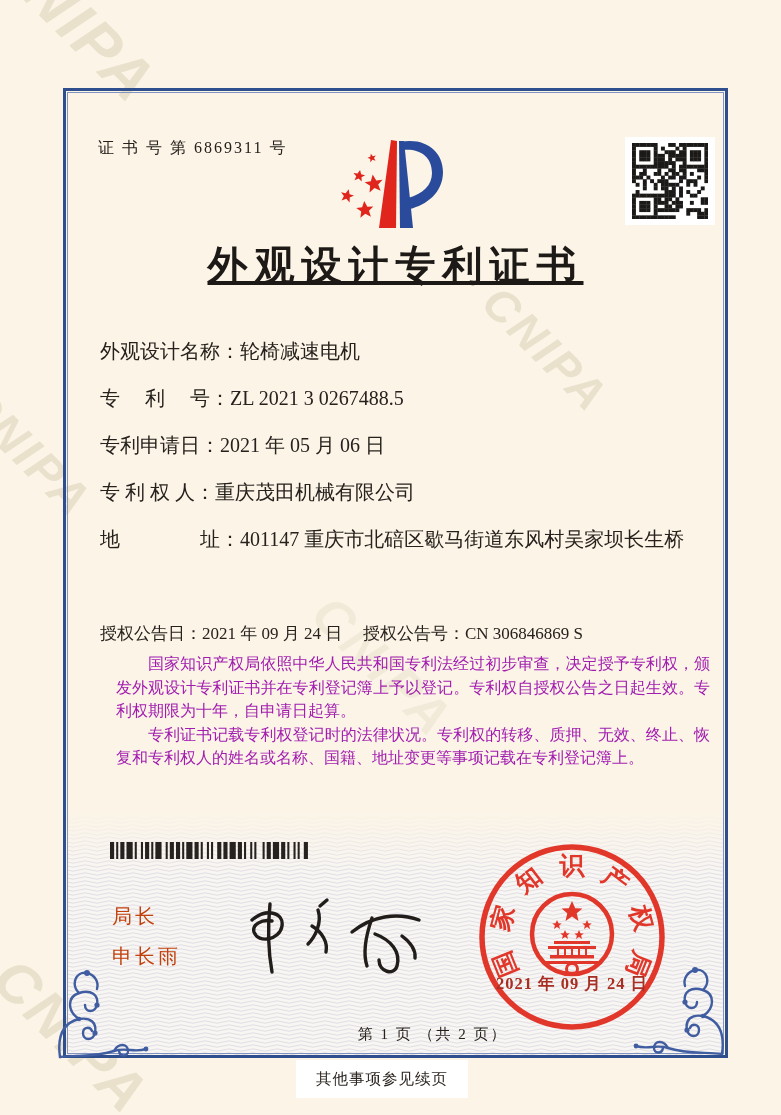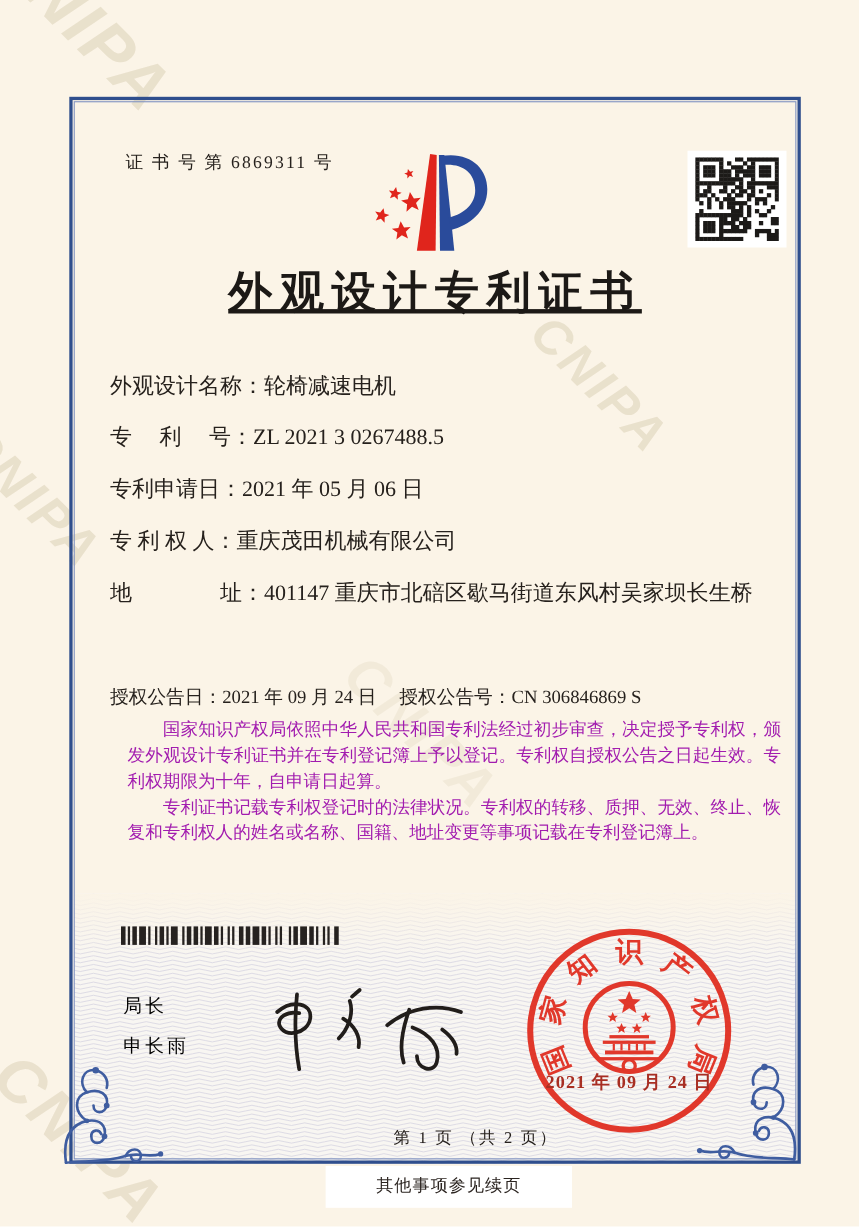--- a/index.html
+++ b/index.html
@@ -14,53 +14,53 @@
   .waves:after{content:"";position:absolute;left:0;top:0;width:100%;height:60px;
       background:linear-gradient(#fbf4e7,rgba(251,244,231,0));}
   
   .frame{position:absolute;left:63px;top:88px;width:659px;height:964px;
          border:3px solid #2f4e8d;z-index:3;pointer-events:none;}
   .frame-inner{position:absolute;inset:1px;border:1px solid #8193c1;}
   .orn{position:absolute;z-index:4;}
   .orn.bl{left:56px;top:960px;}
   .orn.br{left:626px;top:954px;transform:scaleX(-1);}
   
-  .cert-no{position:absolute;left:98px;top:138px;font-size:16px;letter-spacing:2px;z-index:5;margin-left:16px;}
+  .cert-no{position:absolute;left:98px;top:138px;font-size:16px;letter-spacing:2px;z-index:5;}
   .logo{position:absolute;left:330px;top:128px;z-index:5;}
   .qr-box{position:absolute;left:625px;top:137px;width:90px;height:88px;background:#ffffff;z-index:5;}
   .qr-box svg{position:absolute;left:7px;top:6px;}
   .title{position:absolute;left:63px;top:238px;width:665px;text-align:center;
          font-size:40px;font-weight:bold;letter-spacing:7px;color:#1c1916;z-index:5;text-decoration:underline;}
   
   .fields{position:absolute;left:100px;top:340px;width:620px;font-size:20px;z-index:5;}
   .frow{height:47px;line-height:22px;white-space:nowrap;}
   .grant-row{position:absolute;left:100px;top:623px;width:620px;font-size:17px;line-height:22px;z-index:5;white-space:nowrap;}
   .grant-right{position:absolute;left:263px;top:0;}
   
   .paras{position:absolute;left:116px;top:652px;width:594px;font-size:16px;line-height:23.5px;
          text-align:justify;color:#a21caf;z-index:5;}
   .paras p{margin:0;text-indent:2em;}
   
   .barcode{position:absolute;left:110px;top:842px;z-index:5;}
   
   .signer{position:absolute;left:112px;top:903px;z-index:5;
-          font-family:"Liberation Sans","DejaVu Sans",sans-serif;font-size:17px;letter-spacing:3px;color:#000000;}
+          font-family:"Liberation Sans","DejaVu Sans",sans-serif;font-size:20px;letter-spacing:3px;color:#c2410c;}
   .signer div{margin-bottom:13px;}
   .sig{position:absolute;left:232px;top:892px;z-index:5;}
   
   .seal{position:absolute;left:477px;top:842px;width:190px;height:190px;z-index:6;opacity:.93;}
   .seal svg{position:absolute;left:0;top:0;}
   .seal-char{position:absolute;left:50%;top:50%;font-size:25px;font-weight:bold;color:#e02a1c;
              font-family:"Liberation Serif","DejaVu Serif",serif;}
   .seal-date{position:absolute;left:0;top:131px;width:100%;text-align:center;
              font-size:16.5px;font-weight:bold;letter-spacing:1px;color:#a32014;}
   
   .page-info{position:absolute;left:63px;top:1025px;width:665px;text-align:center;
              font-size:15px;letter-spacing:2px;z-index:5;padding-left:37px;}
-  .note-box{position:absolute;left:296px;top:1060px;width:224px;height:38px;background:#ffffff;
+  .note-box{position:absolute;left:296px;top:1060px;width:172px;height:38px;background:#ffffff;
             text-align:center;line-height:38px;font-size:15.5px;letter-spacing:1px;z-index:5;color:#2b2420;}
 </style>
 </head>
 <body>
 
 <div class="page">
 
   <div class="wm" style="left:-28px;top:-16px;font-size:62px;">CNIPA</div>
   <div class="wm" style="left:468px;top:322px;font-size:46px;">CNIPA</div>
   <div class="wm" style="left:-54px;top:424px;font-size:48px;">CNIPA</div>

